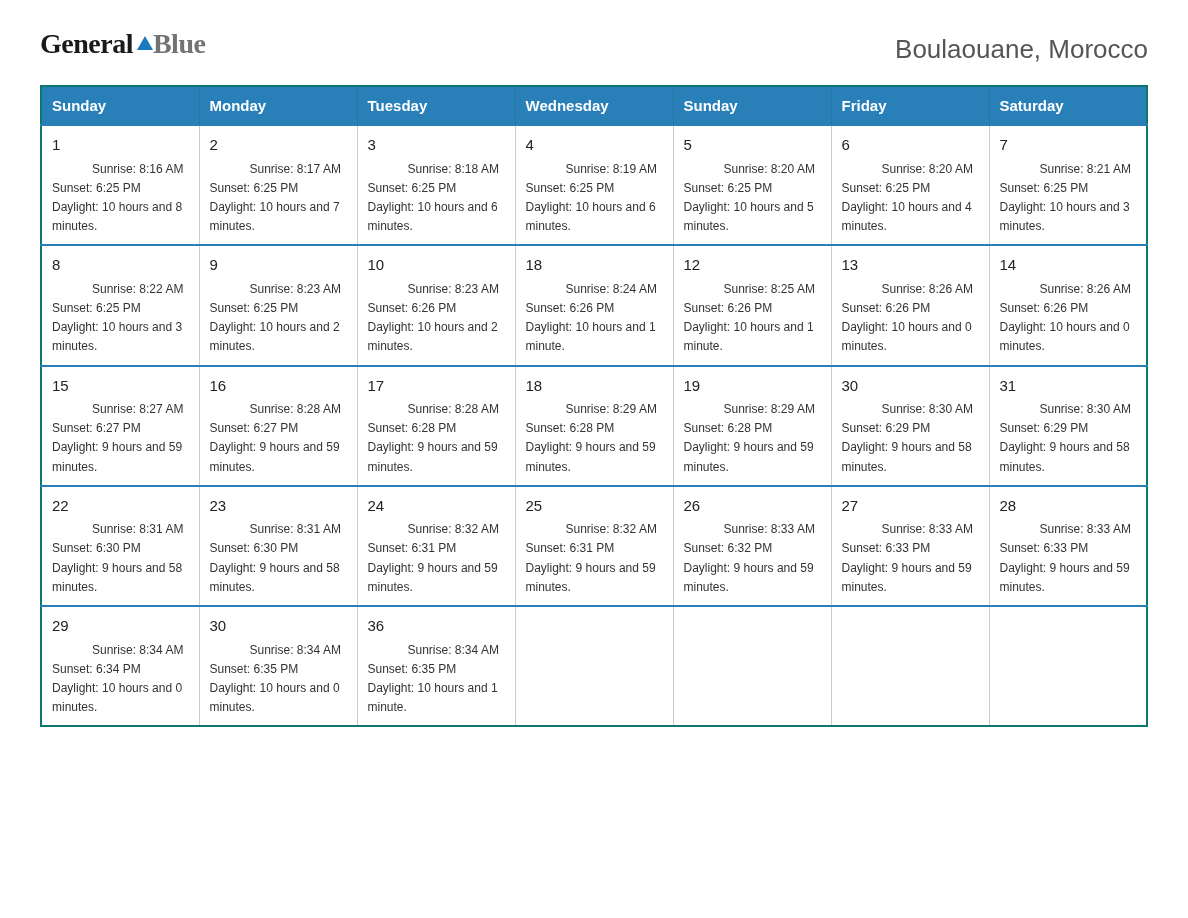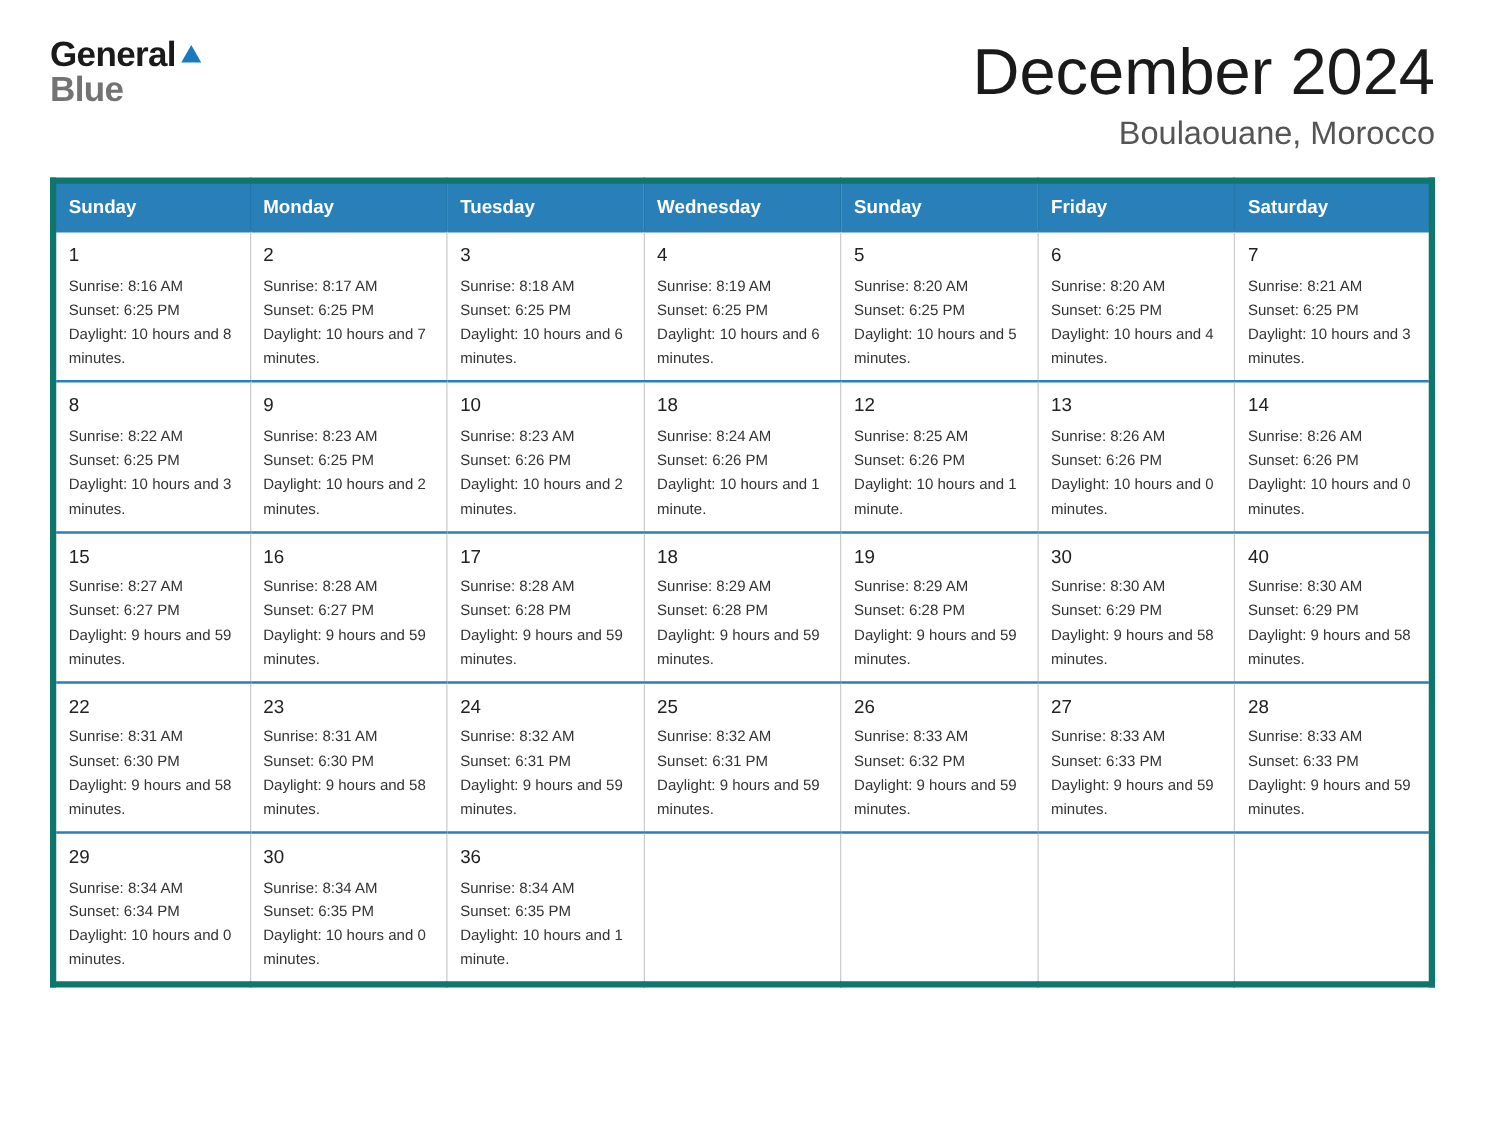--- a/index.html
+++ b/index.html
@@ -11,22 +11,23 @@
       min-height: 918px;
     }
     .header-area {
       display: flex;
       justify-content: space-between;
       align-items: flex-start;
       margin-bottom: 20px;
     }
     .logo {
       display: flex;
-      flex-direction: column;
+      flex-direction: row;
       line-height: 1;
+      font-family: Liberation Serif, serif;
     }
     .logo-general {
       font-size: 28px;
       font-weight: bold;
       color: #1a1a1a;
       letter-spacing: -0.5px;
     }
     .logo-blue {
       font-size: 28px;
       font-weight: bold;
@@ -45,21 +46,21 @@
       line-height: 1.1;
     }
     .location {
       font-size: 26px;
       color: #555;
       margin-top: 4px;
     }
     .calendar-table {
       width: 100%;
       border-collapse: collapse;
-      border: 5px solid #0f766e;
+      border: 2px solid #0f766e;
     }
     .calendar-table th {
       background-color: #2980b9;
       color: #fff;
       font-size: 15px;
       font-weight: bold;
       padding: 10px 10px;
       text-align: left;
       border: 1px solid #2475a8;
     }
@@ -77,41 +78,41 @@
       font-size: 15px;
       font-weight: normal;
       color: #222;
       display: block;
       margin-bottom: 3px;
     }
     .day-info {
       font-size: 12px;
       color: #333;
       line-height: 1.6;
+      margin-left: 40px;
     }
     .empty-cell {
       background: #fff;
     }
     .week-row td {
       border-top: 2px solid #2980b9;
     }
   </style>
 </head>
 <body>
 
 <div class="header-area">
   <div class="logo">
     <div style="display:flex; align-items:center; gap:2px;">
       <span class="logo-general">General</span>
       <span style="display:inline-block; width:0; height:0; border-left:8px solid transparent; border-right:8px solid transparent; border-bottom:14px solid #1a7abf; margin-left:2px; margin-bottom:2px;"></span>
     </div>
     <span class="logo-blue">Blue</span>
   </div>
   <div class="title-area">
-    <div class="month-title">December 2024</div>
     <div class="location">Boulaouane, Morocco</div>
   </div>
 </div>
 
 <table class="calendar-table">
   <thead>
     <tr>
       <th>Sunday</th>
       <th>Monday</th>
       <th>Tuesday</th>
@@ -201,21 +202,21 @@
       </td>
         <td>
         <span class="day-number">19</span>
         <span class="day-info">Sunrise: 8:29 AM<br>Sunset: 6:28 PM<br>Daylight: 9 hours and 59 minutes.</span>
       </td>
         <td>
         <span class="day-number">30</span>
         <span class="day-info">Sunrise: 8:30 AM<br>Sunset: 6:29 PM<br>Daylight: 9 hours and 58 minutes.</span>
       </td>
         <td>
-        <span class="day-number">40</span>
+        <span class="day-number">31</span>
         <span class="day-info">Sunrise: 8:30 AM<br>Sunset: 6:29 PM<br>Daylight: 9 hours and 58 minutes.</span>
       </td>
       </tr>
       <tr class="week-row">
         <td>
         <span class="day-number">22</span>
         <span class="day-info">Sunrise: 8:31 AM<br>Sunset: 6:30 PM<br>Daylight: 9 hours and 58 minutes.</span>
       </td>
         <td>
         <span class="day-number">23</span>

